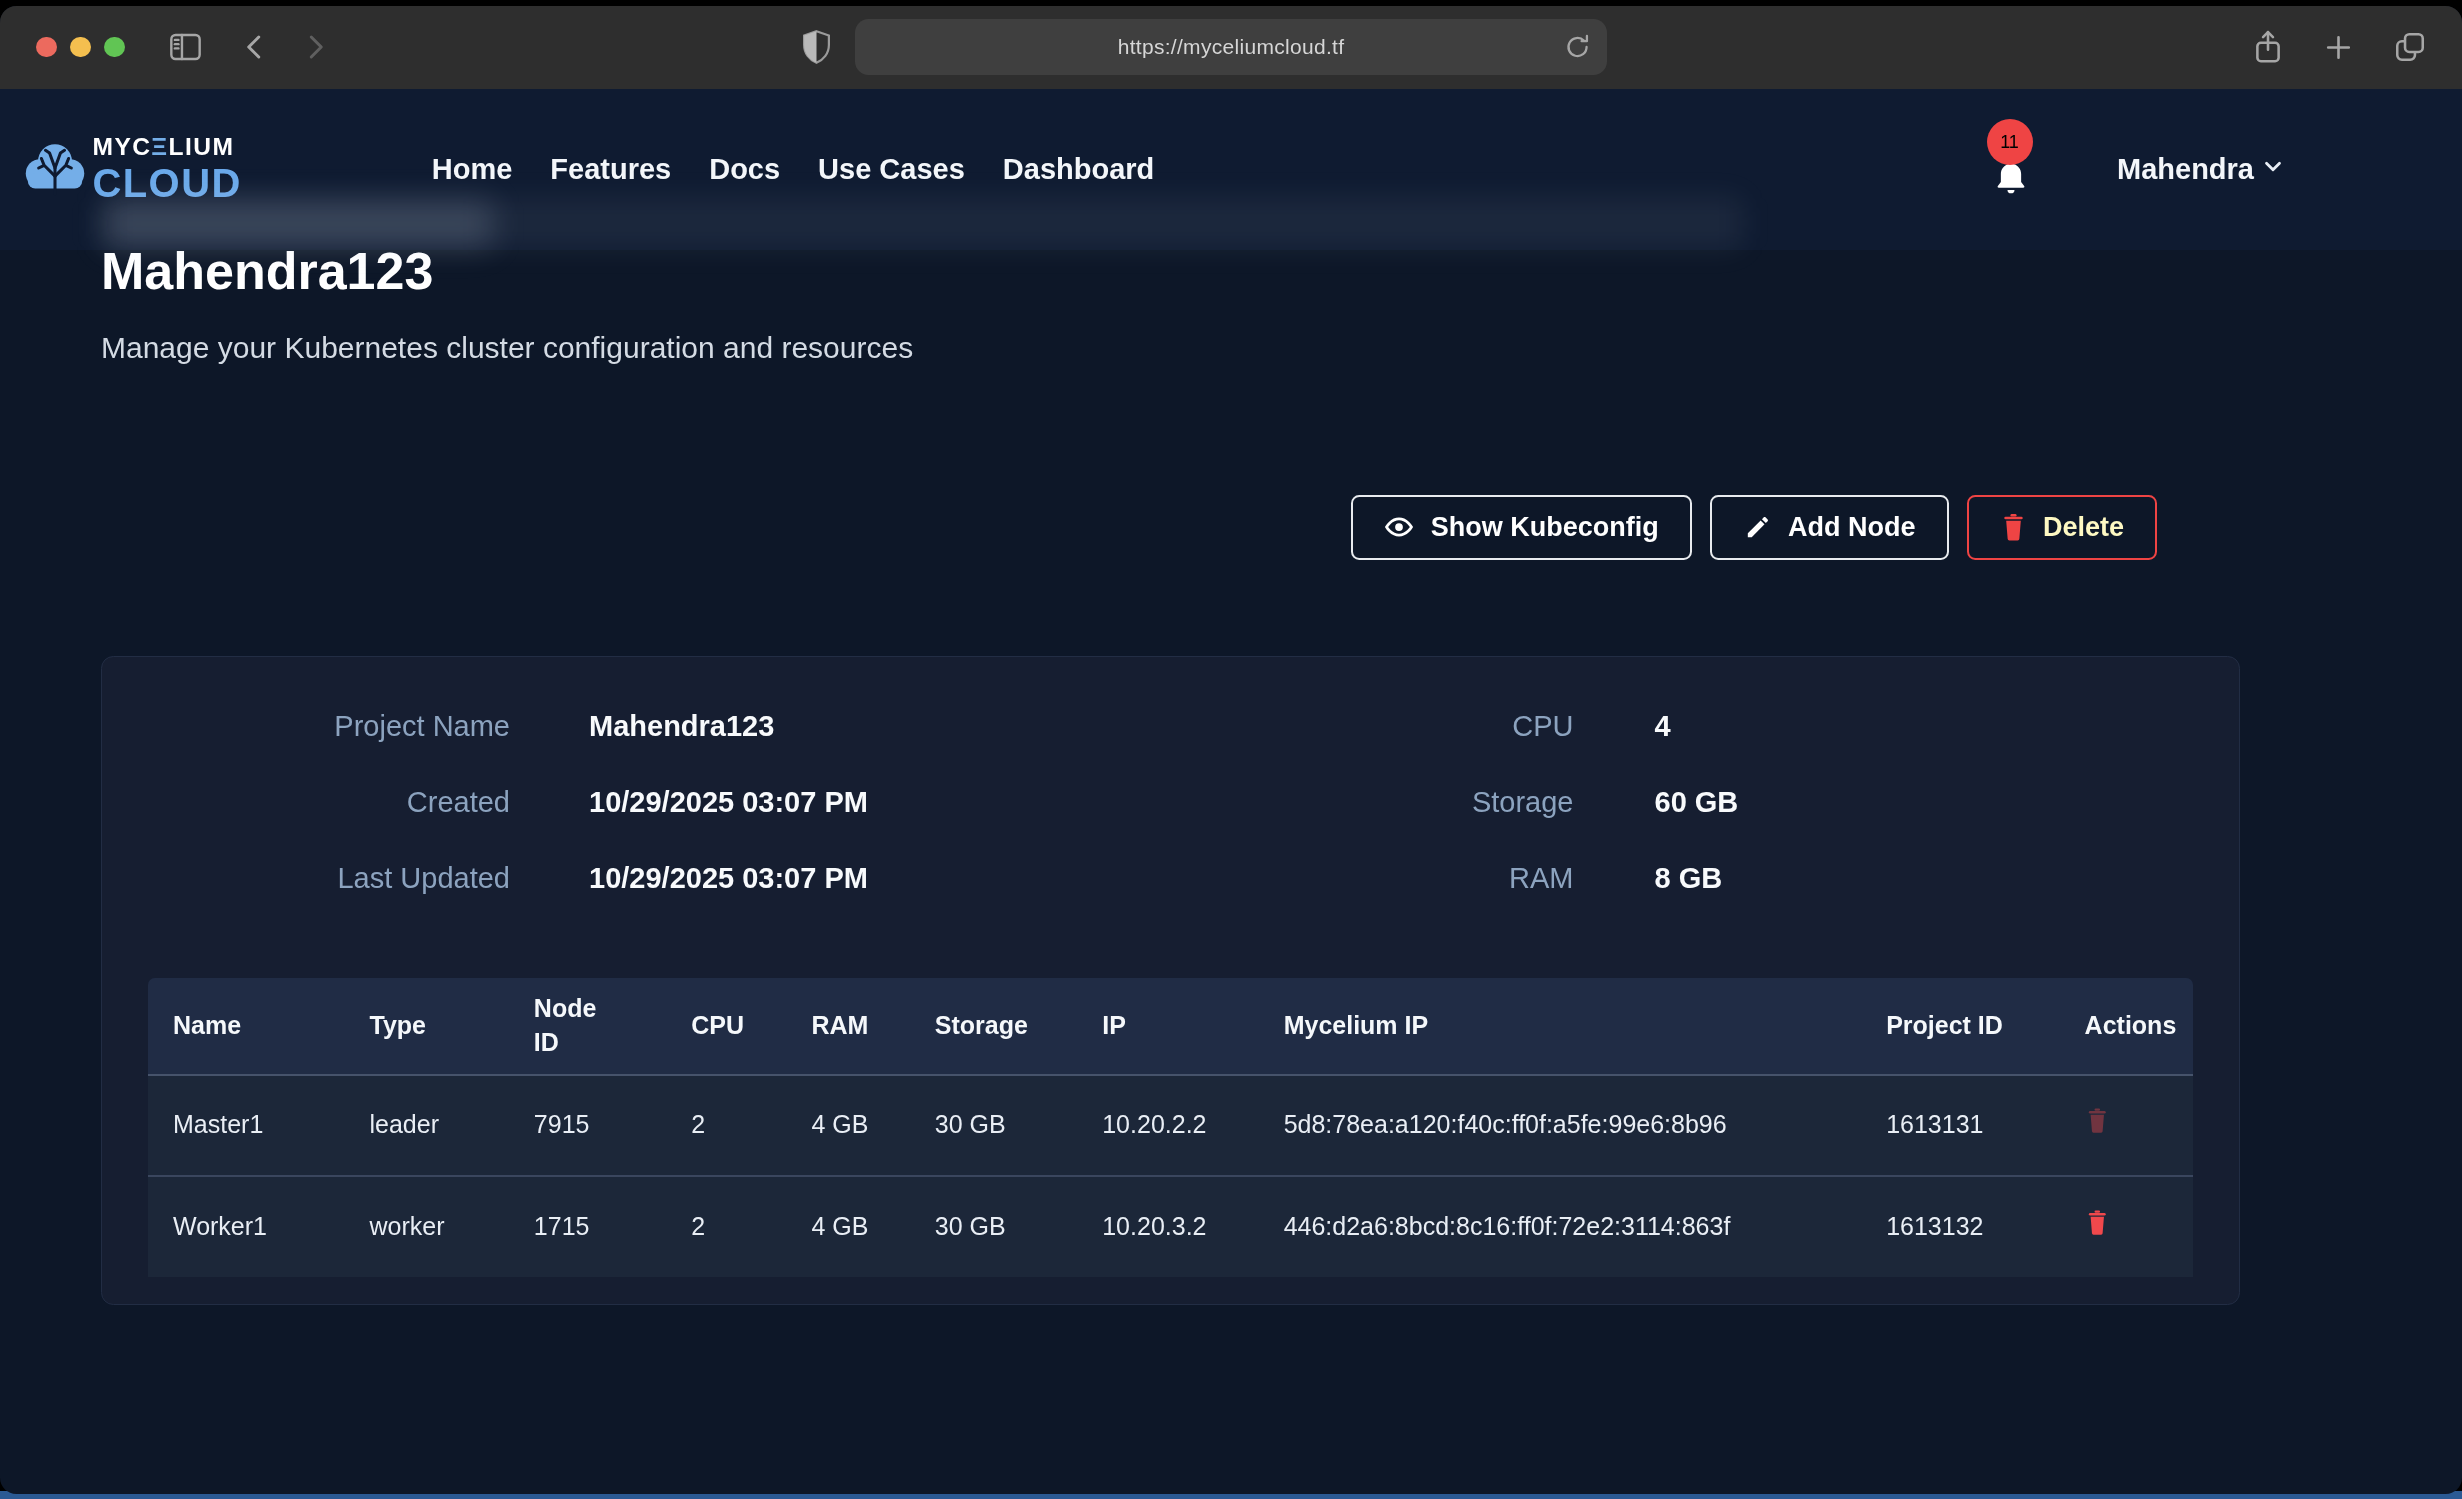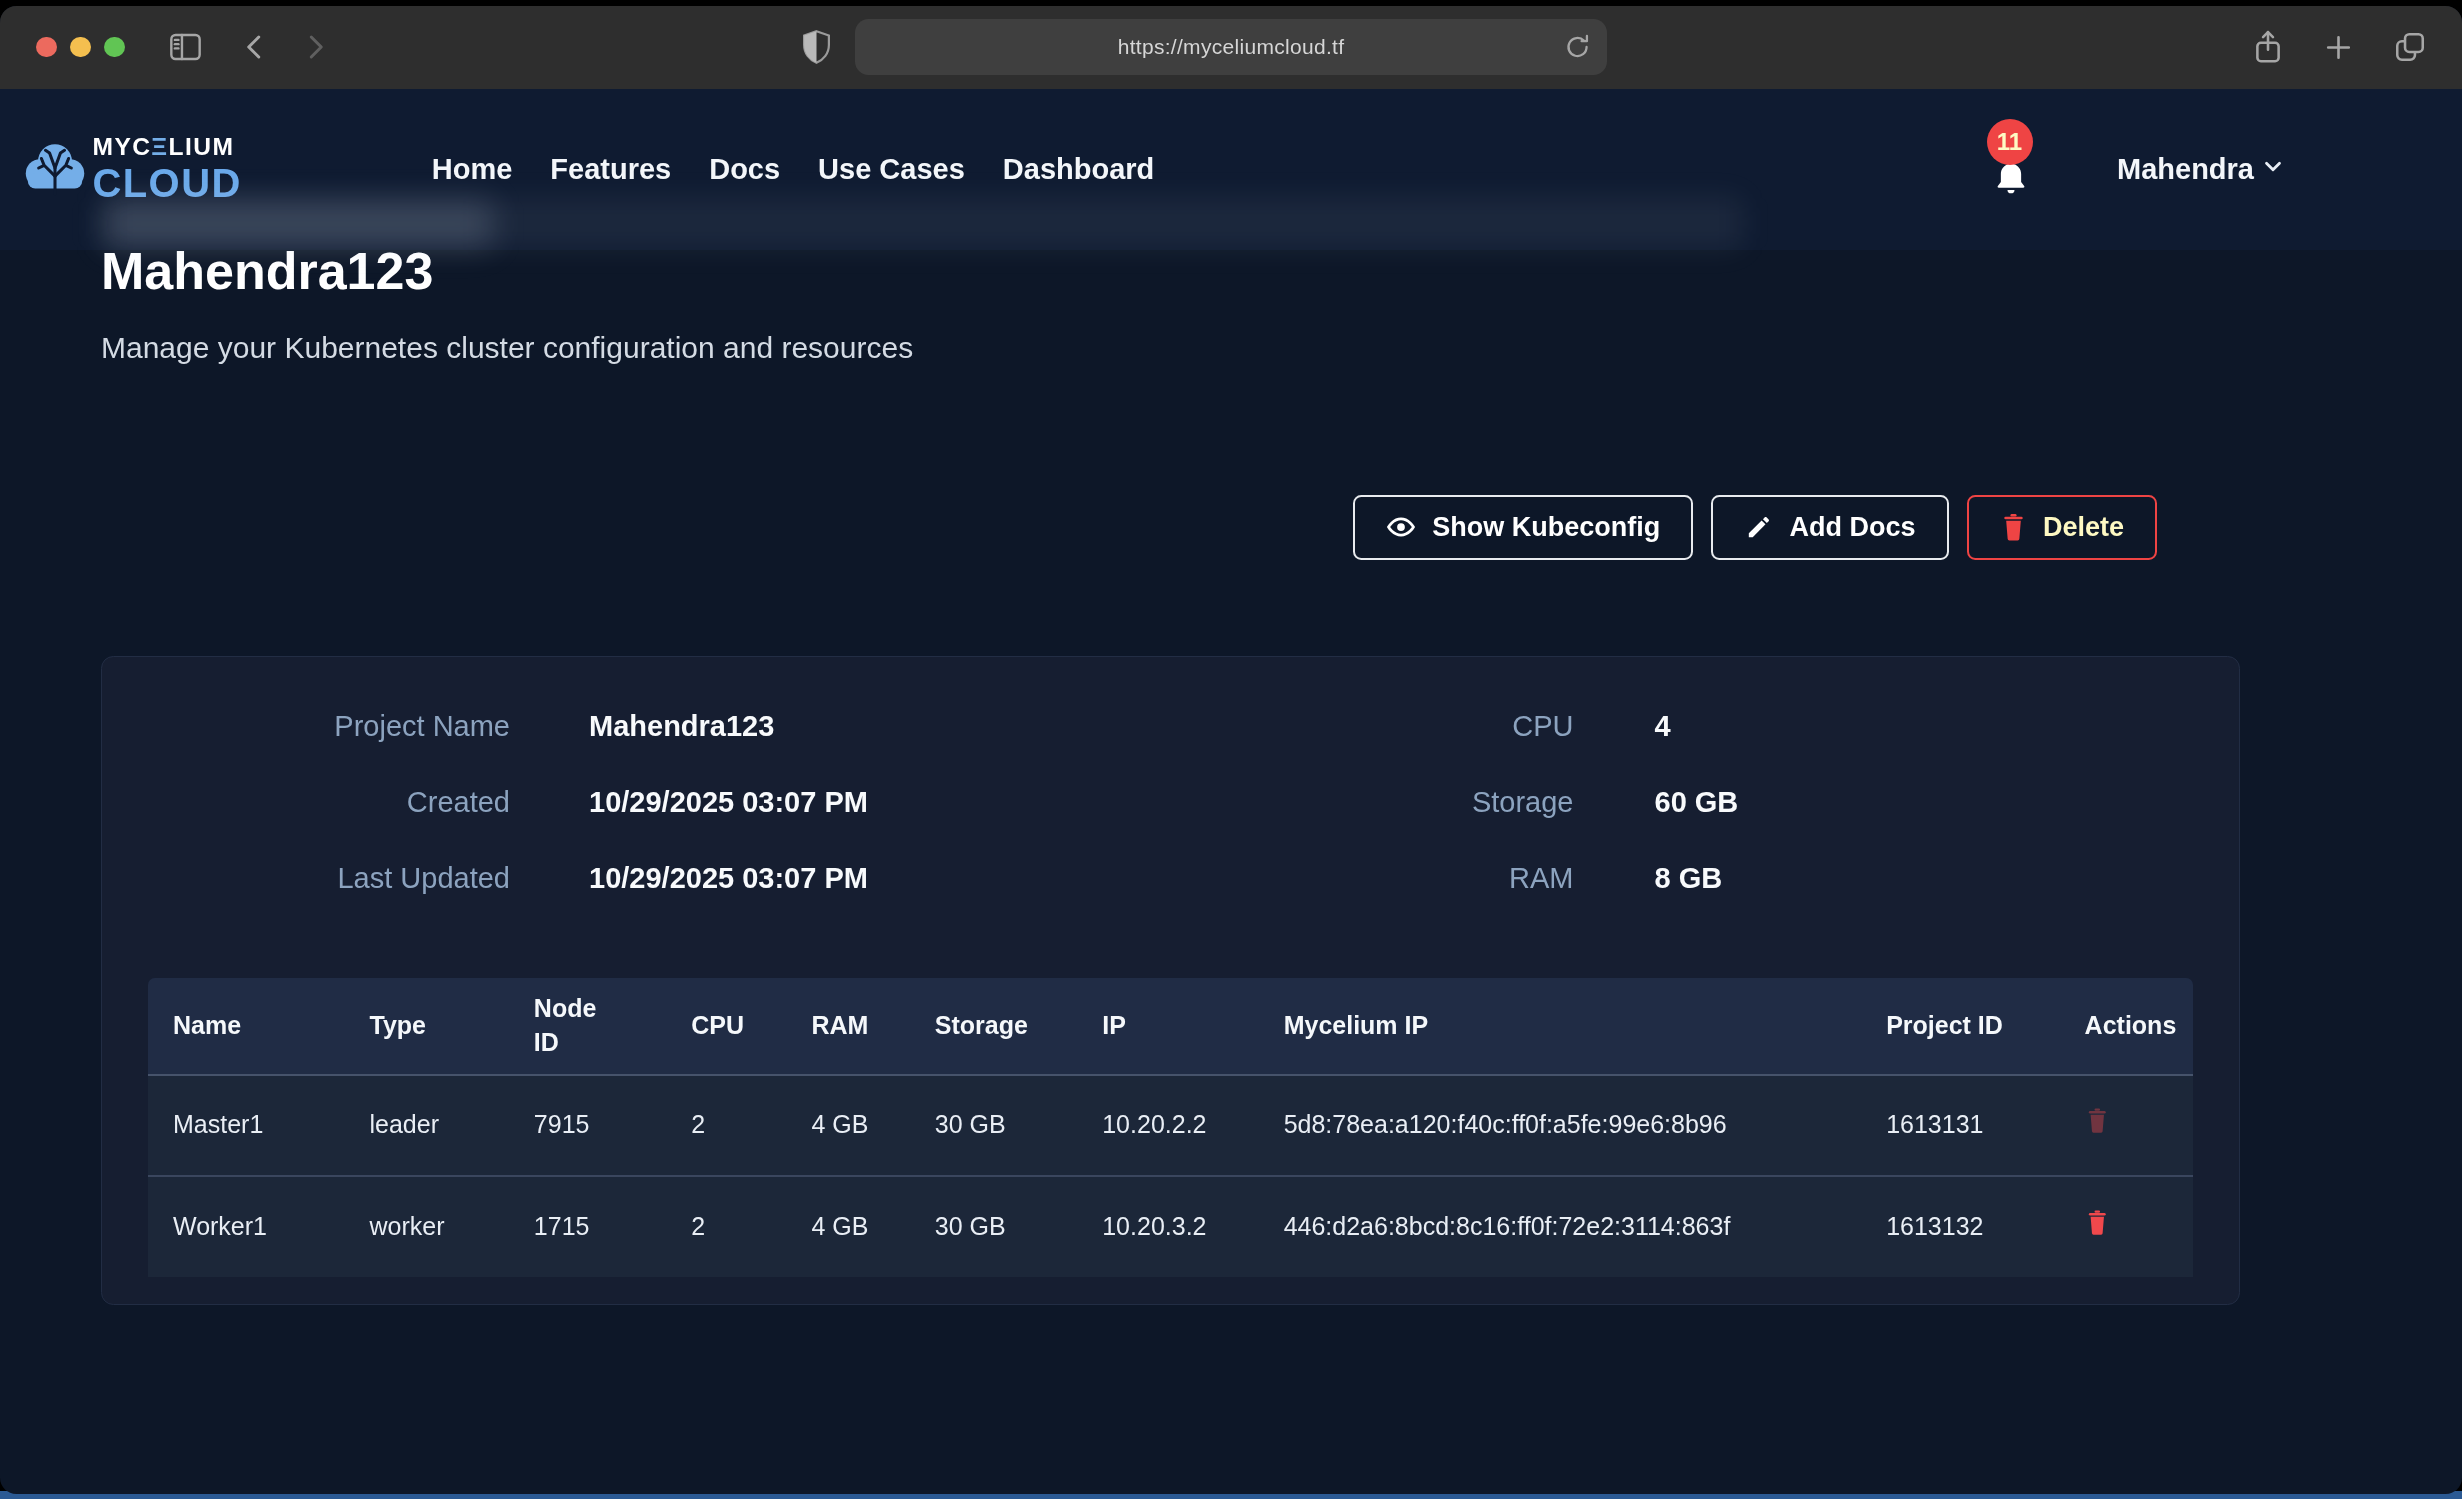--- a/index.html
+++ b/index.html
@@ -52,21 +52,21 @@
   .logo-line1 { color: #fff; font-size: 24.6px; font-weight: 700; letter-spacing: 1.4px; }
   .logo-line1 .e-bars { color: #74aee8; }
   .logo-line2 { color: #6aa9ea; font-size: 40px; font-weight: 800; letter-spacing: 1.4px; margin-top: 2.7px; }
   .nav-links { display: flex; gap: 38px; margin-left: 190px; }
   .nav-link { color: #f3f6fa; font-size: 29px; font-weight: 600; text-decoration: none; cursor: pointer; }
   .nav-right { margin-left: auto; display: flex; align-items: center; }
   .bell-wrap { position: relative; margin-top: 20.5px; cursor: pointer; }
   .badge {
     position: absolute; top: -38px; left: -5.5px;
     width: 46px; height: 46px; border-radius: 50%;
-    background: #ef4444; color: #fef9c3; font-size: 24px; font-weight: 700;
+    background: #ef4444; color: #000000; font-size: 18px; font-weight: 400;
     display: flex; align-items: center; justify-content: center;
   }
   .user-menu { display: flex; align-items: flex-start; gap: 6px; margin-left: 87px; cursor: pointer; }
   .user-name { color: #f3f6fa; font-size: 29px; font-weight: 600; }
 
   
   .smudge-band {
     position: absolute; left: 103px; top: 191px; width: 1640px; height: 52px;
     background: rgba(205,215,230,0.07); filter: blur(13.7px);
     z-index: 6; pointer-events: none; border-radius: 9.6px;
@@ -291,21 +291,21 @@
           </span>
           <span>Show Kubeconfig</span>
         </button>
         <button class="btn">
           <span>
             <svg width="29" height="29" viewBox="0 0 24 24" fill="#fff">
               <path d="M4 16.8V20h3.2L17.8 9.4l-3.2-3.2L4 16.8z"></path>
               <path d="M20.4 6.8c.4-.4.4-1 0-1.4l-1.8-1.8c-.4-.4-1-.4-1.4 0l-1.5 1.5 3.2 3.2 1.5-1.5z"></path>
             </svg>
           </span>
-          <span>Add Docs</span>
+          <span>Add Node</span>
         </button>
         <button class="btn btn-danger">
           <span>
             <svg width="27" height="30" viewBox="0 0 24 26" fill="#ef4444">
               <path d="M5.5 7.5h13l-1.3 16a1.5 1.5 0 0 1-1.5 1.4H8.3a1.5 1.5 0 0 1-1.5-1.4l-1.3-16z"></path>
               <rect x="3.8" y="3.8" width="16.4" height="2.4" rx="1.2"></rect>
               <rect x="9.3" y="1.4" width="5.4" height="2.2" rx="1.1"></rect>
             </svg>
           </span>
           <span>Delete</span>

